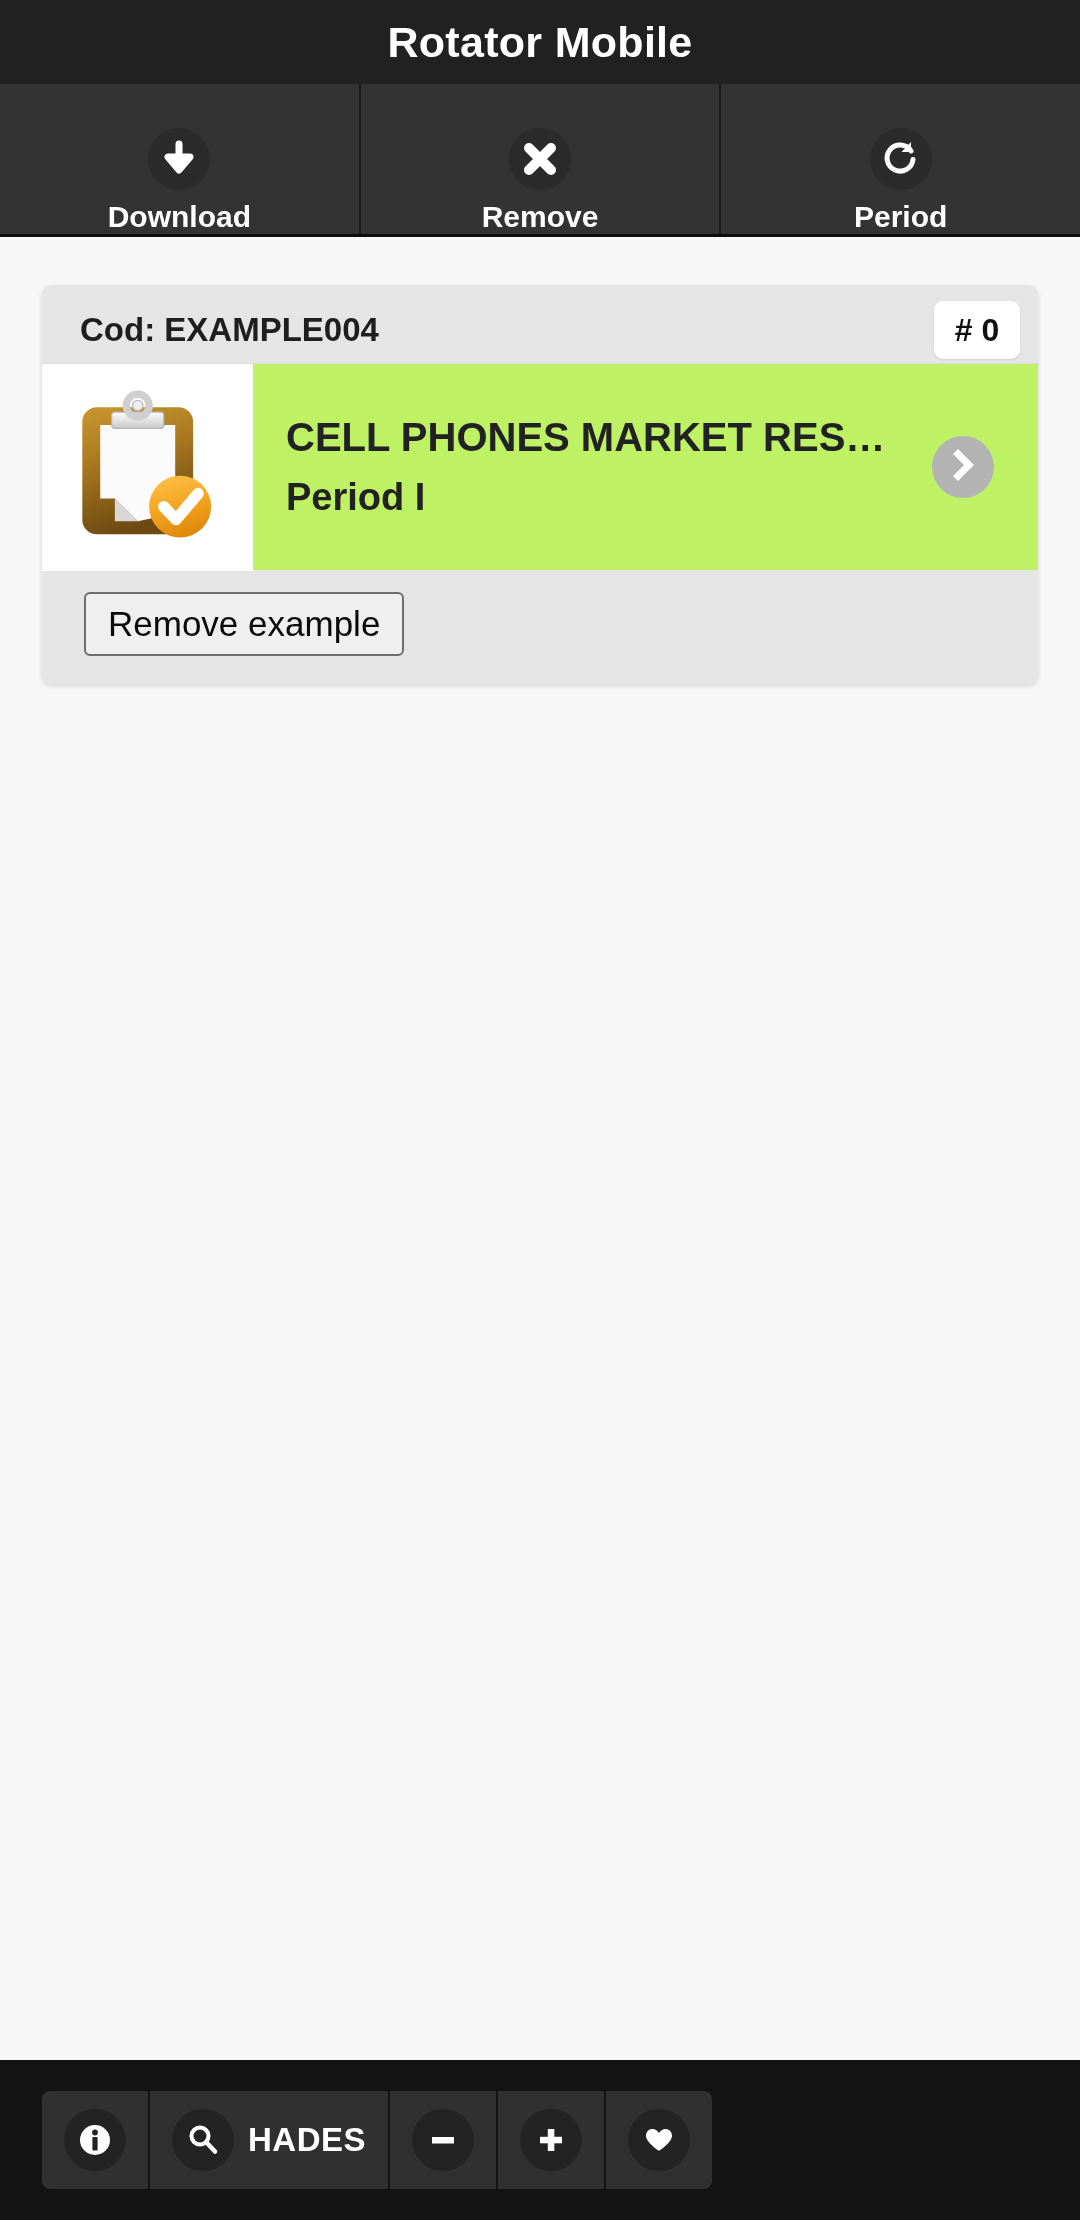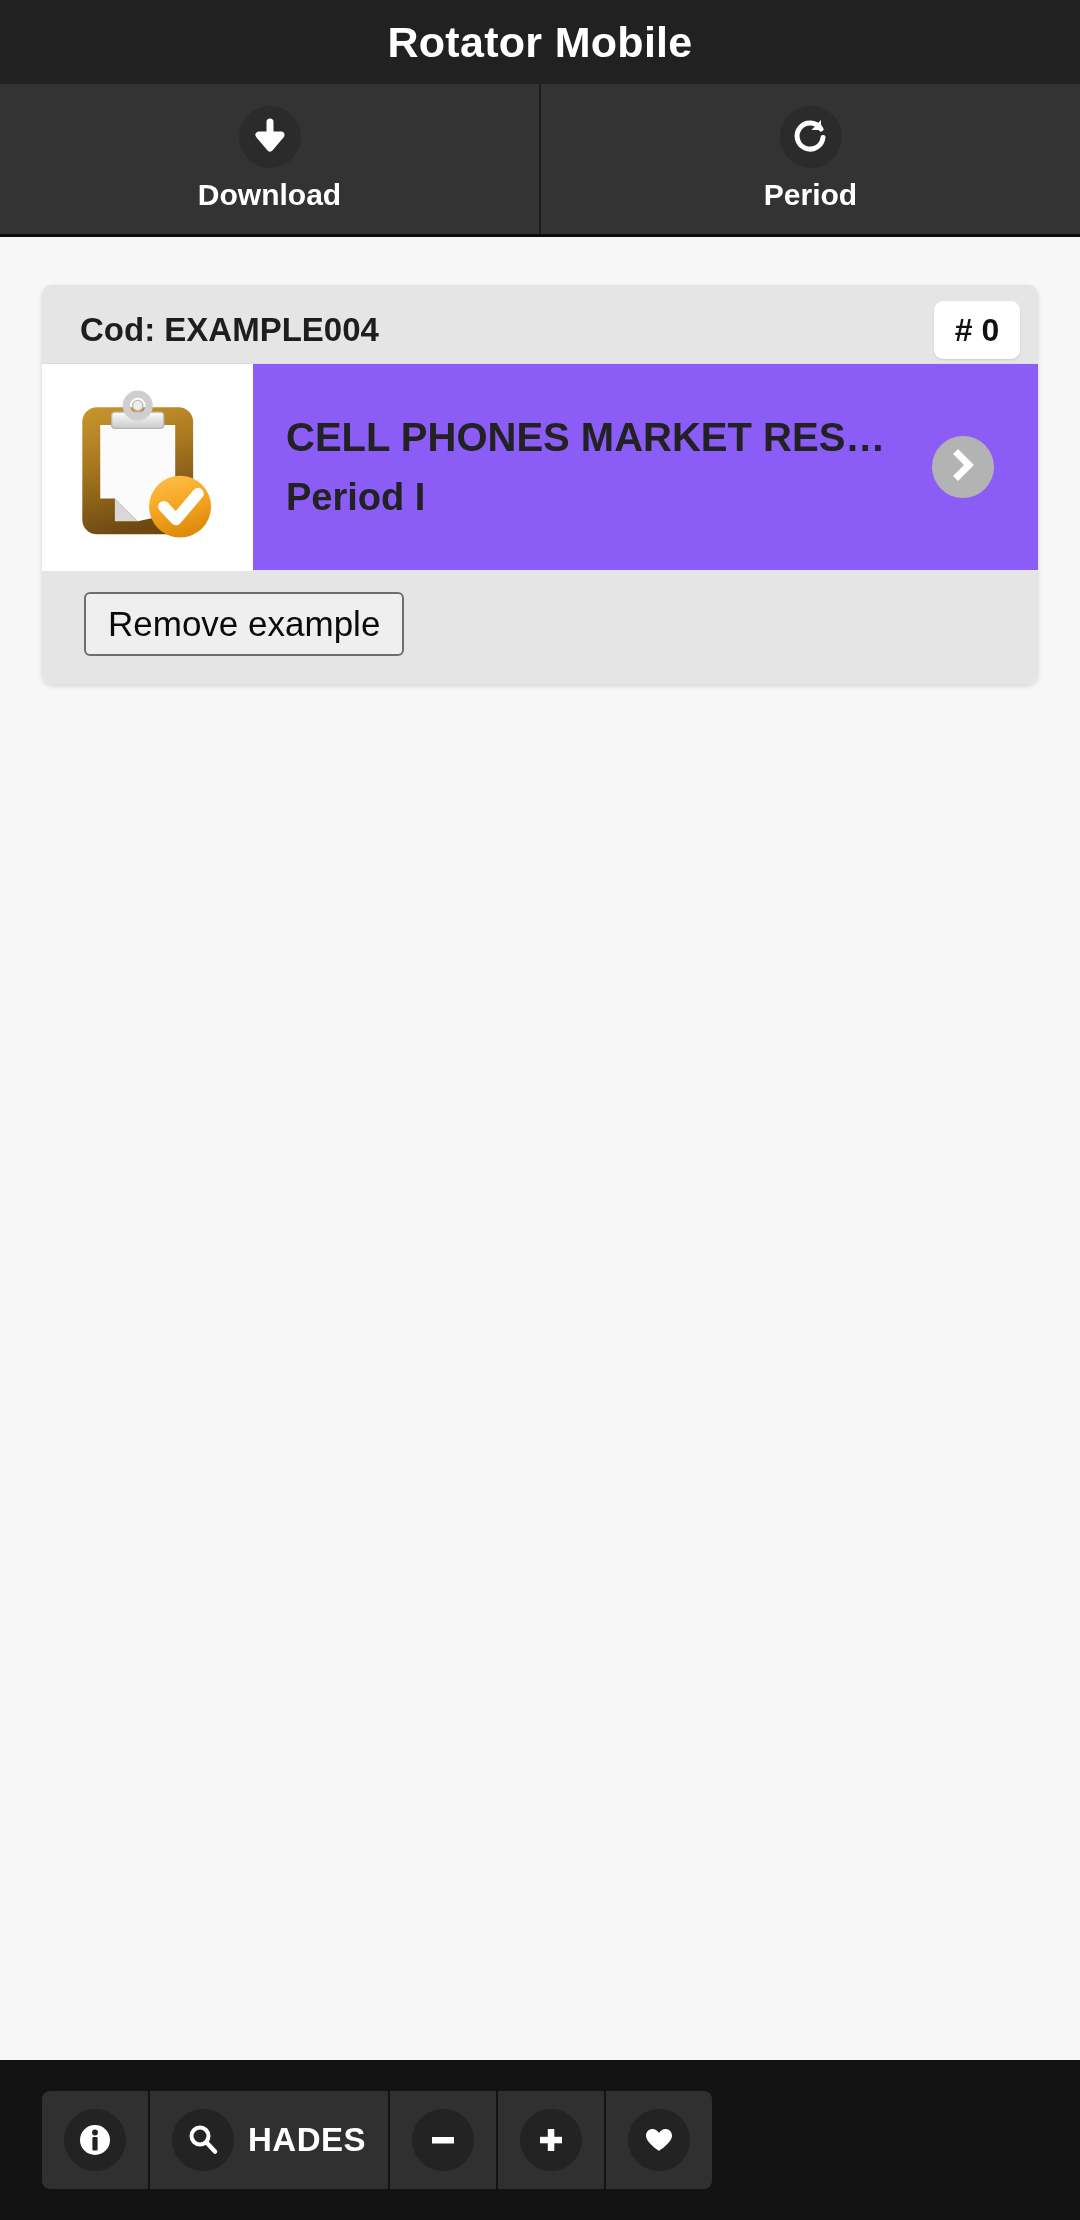--- a/index.html
+++ b/index.html
@@ -34,21 +34,21 @@
   .toolbar {
     height:153px;
     background:#333333;
     display:flex;
     flex:0 0 auto;
     border-bottom:3px solid #0d0d0d;
   }
   .tool-btn {
     flex:1 1 0;
     display:flex; flex-direction:column;
-    align-items:center; justify-content:center;
+    align-items:center; justify-content:flex-end;
     gap:10px;
     border-right:2px solid #1c1c1c;
     background:#333333;
     cursor:pointer;
   }
   .tool-btn:last-child { border-right:none; }
   .tool-icon-circle {
     width:62px; height:62px;
     border-radius:50%;
     background:#2b2b2b;
@@ -95,21 +95,21 @@
     height:58px;
     display:flex; align-items:center; justify-content:center;
     font-size:32px;
     font-weight:bold;
     color:#111111;
     padding:0 14px;
     box-shadow:0 1px 2px rgba(0,0,0,0.10);
   }
 
   .card-body {
-    background:#8b5cf6;
+    background:#bef264;
     display:flex; align-items:center;
     padding:0;
     height:207px;
     border-top:1px solid #dedede;
   }
   .thumb {
     width:211px; height:207px;
     background:#ffffff;
     display:flex; align-items:center; justify-content:center;
     flex:0 0 auto;
@@ -214,20 +214,28 @@
 
     <div class="tool-btn">
       <span class="tool-icon-circle">
         <svg width="40" height="40" viewBox="0 0 40 40">
           <path d="M20 5 L20 23 M20 31 L9 18 L31 18 Z" fill="#ffffff" stroke="#ffffff" stroke-width="7" stroke-linejoin="round" stroke-linecap="round"></path>
         </svg>
       </span>
       <span class="tool-label">Download</span>
     </div>
 
+    <div class="tool-btn">
+      <span class="tool-icon-circle">
+        <svg width="40" height="40" viewBox="0 0 40 40">
+          <path d="M9 9 L31 31 M31 9 L9 31" stroke="#ffffff" stroke-width="10" stroke-linecap="round"></path>
+        </svg>
+      </span>
+      <span class="tool-label">Remove</span>
+    </div>
 
     <div class="tool-btn">
       <span class="tool-icon-circle">
         <svg width="42" height="42" viewBox="0 0 42 42">
           <path d="M31 13 A13 13 0 1 0 33 21.5" fill="none" stroke="#ffffff" stroke-width="5" stroke-linecap="round"></path>
           <path d="M31 4 L31 14 L21.5 14 Z" fill="#ffffff"></path>
         </svg>
       </span>
       <span class="tool-label">Period</span>
     </div>

